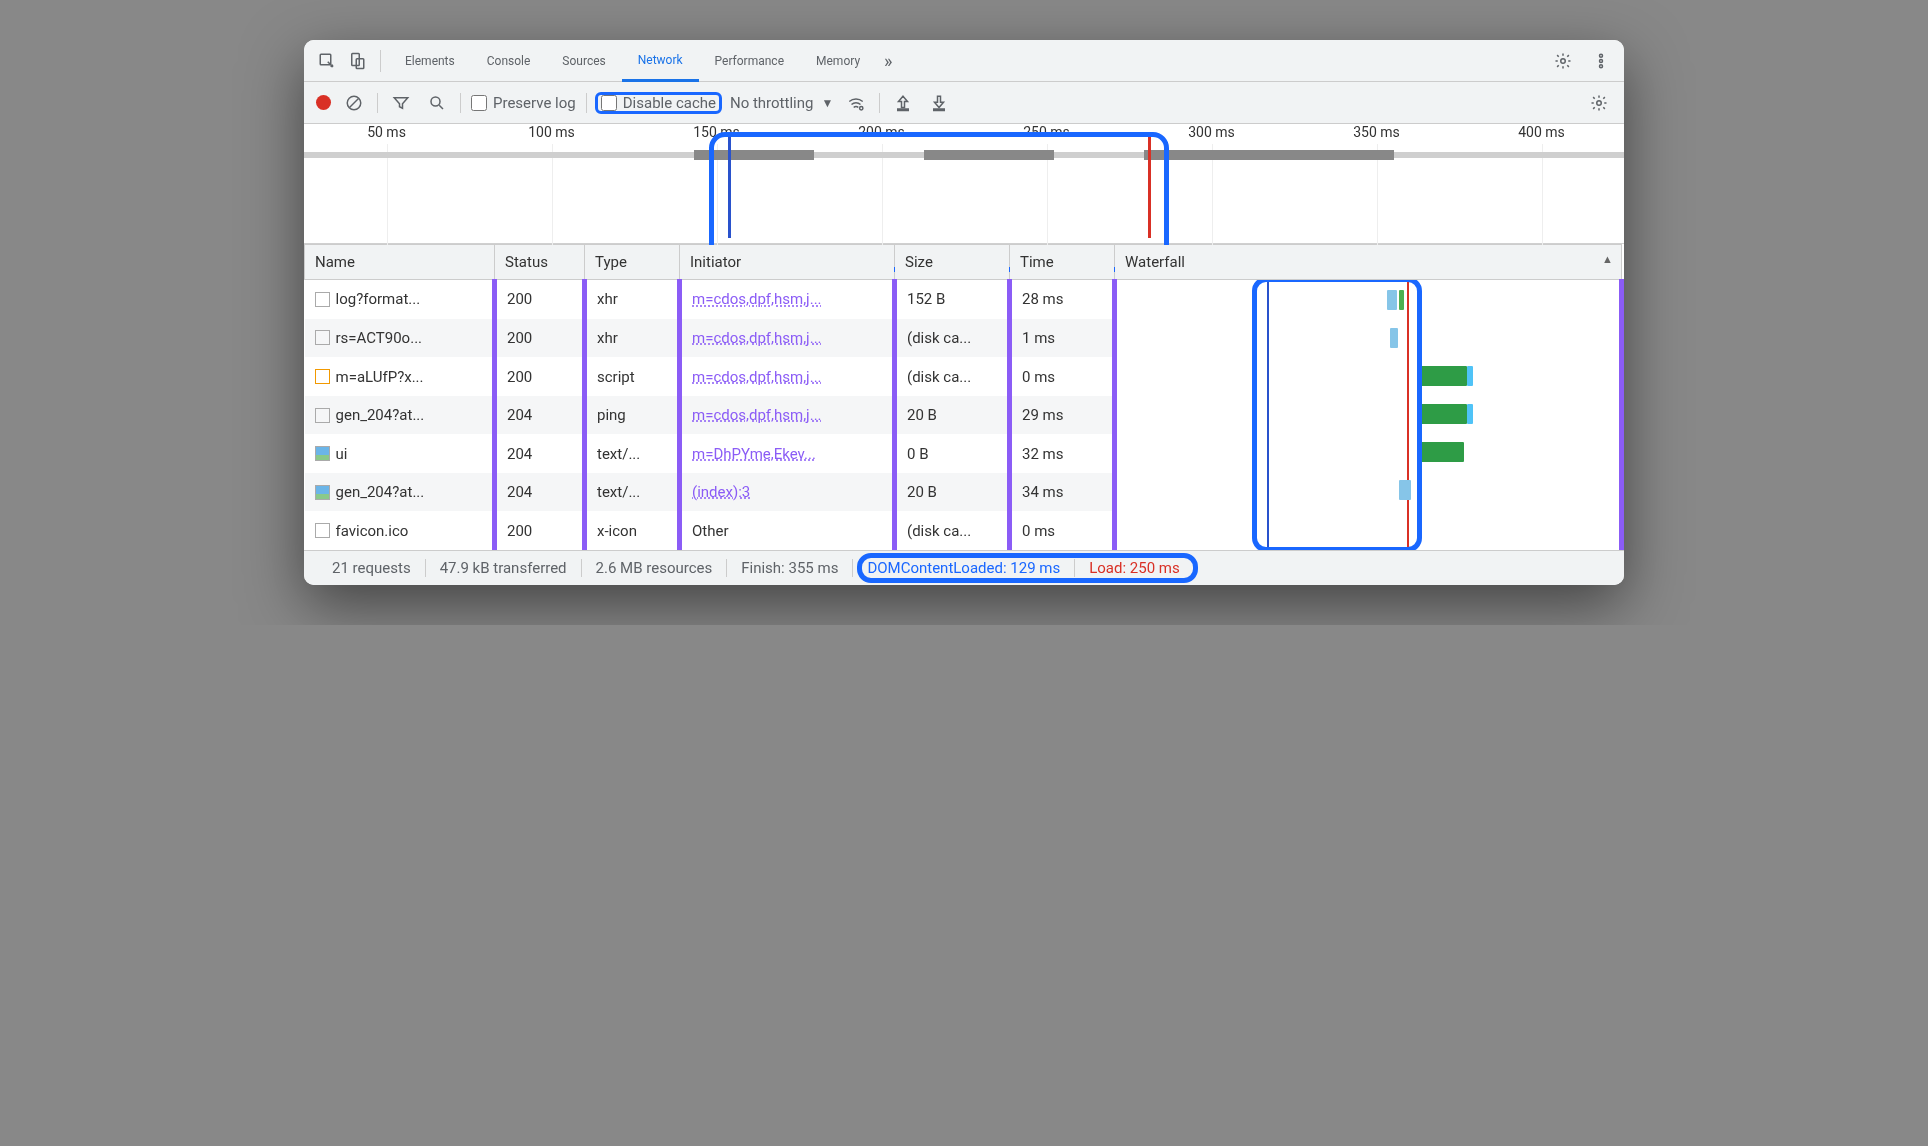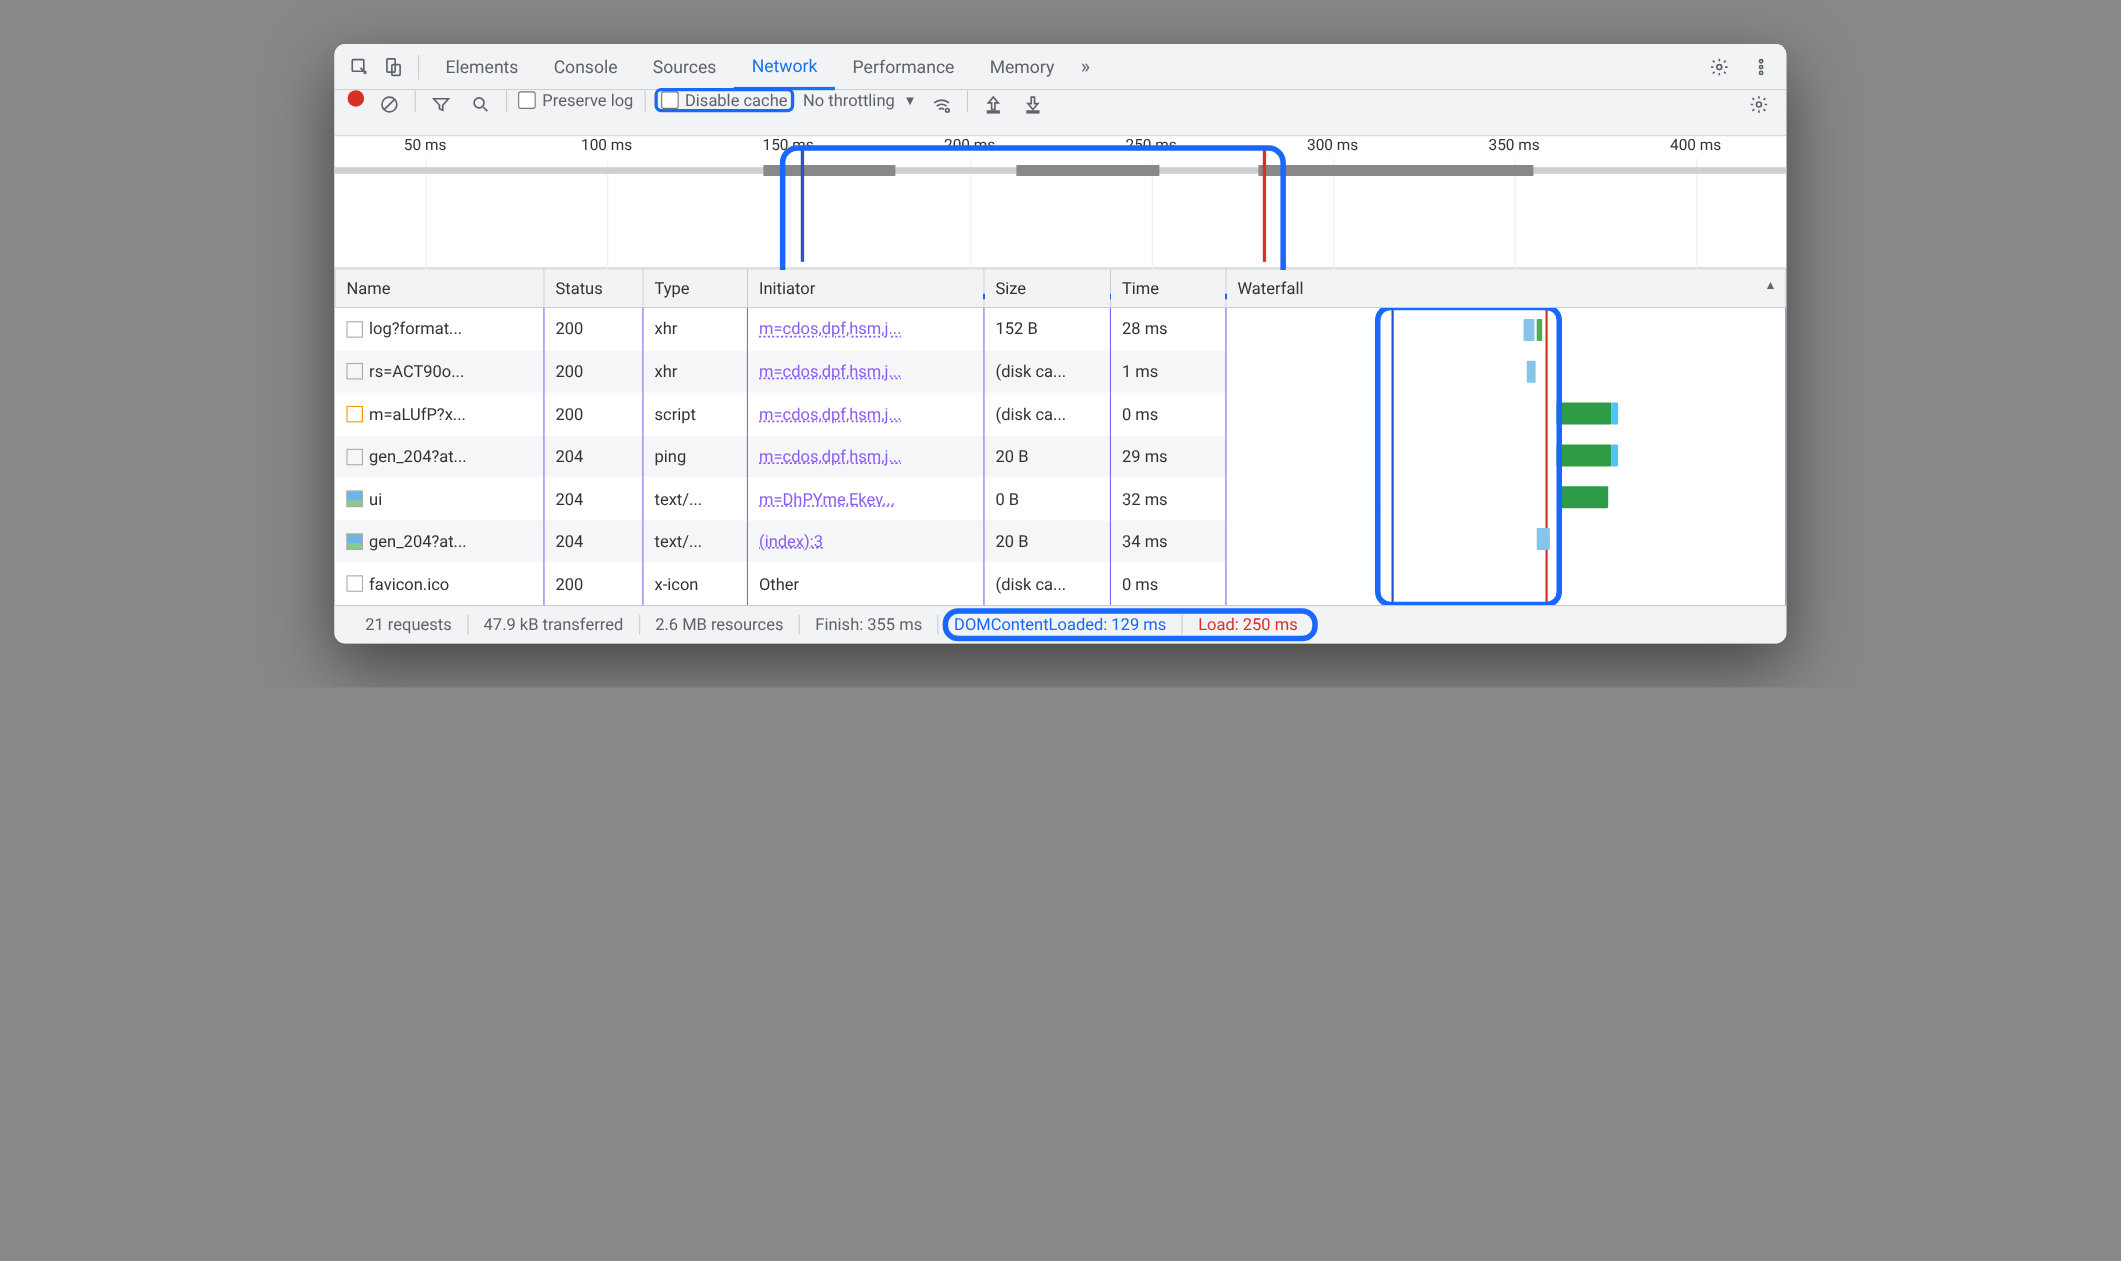--- a/index.html
+++ b/index.html
@@ -6,25 +6,25 @@
 body{background:#888;padding:40px;display:flex;justify-content:center}
 .window{width:1320px;background:#fff;border-radius:10px;overflow:hidden;box-shadow:0 20px 60px rgba(0,0,0,.5)}
 .titlebar{background:#38383a;height:38px;display:flex;align-items:center;position:relative}
 .traffic{display:flex;gap:8px;padding-left:14px}
 .dot{width:13px;height:13px;border-radius:50%}
 .dot.r{background:#ff5f57}.dot.y{background:#febc2e}.dot.g{background:#28c840}
 .title{position:absolute;left:0;right:0;text-align:center;color:#d0d0d0;font-size:15px;font-weight:500;pointer-events:none}
 .tabs{background:#f1f3f4;height:42px;display:flex;align-items:center;border-bottom:1px solid #ccc;padding:0 8px}
 .tab-icon{width:30px;height:30px;display:flex;align-items:center;justify-content:center;color:#5f6368;cursor:pointer}
 .tab-sep{width:1px;height:22px;background:#ccc;margin:0 8px}
-.tab{padding:16px 16px;height:42px;display:flex;align-items:center;color:#5f6368;font-size:16px;cursor:pointer}
+.tab{padding:16px 16px;height:42px;display:flex;align-items:center;color:#5f6368;font-size:12px;cursor:pointer}
 .tab.active{color:#1a73e8;border-bottom:3px solid #1a73e8;margin-bottom:-1px}
 .tabs-right{margin-left:auto;display:flex;align-items:center;gap:8px}
 .more{font-size:18px;color:#5f6368;padding:0 8px}
-.toolbar{background:#f1f3f4;height:42px;display:flex;align-items:flex-start;gap:10px;padding:0 12px;border-bottom:1px solid #ccc}
+.toolbar{background:#f1f3f4;height:42px;display:flex;align-items:center;gap:10px;padding:0 12px;border-bottom:1px solid #ccc}
 .rec{width:15px;height:15px;border-radius:50%;background:#d93025}
 .tb-icon{width:26px;height:26px;display:flex;align-items:center;justify-content:center;color:#5f6368;cursor:pointer}
 .tb-sep{width:1px;height:20px;background:#ccc}
 .chk{display:flex;align-items:center;gap:6px;color:#5f6368;font-size:15px}
 .chk input{width:16px;height:16px}
 .chk.hl{outline:3px solid #1967ff;outline-offset:-1px;border-radius:4px;padding:0 4px}
 .throttle{color:#5f6368;font-size:15px;display:flex;align-items:center;gap:8px}
 .throttle .caret{font-size:12px}
 .toolbar-right{margin-left:auto}
 .ruler{background:#fff;border-bottom:1px solid #d0d0d0;position:relative;height:120px}
@@ -33,21 +33,21 @@
 .tick::after{content:"";position:absolute;top:20px;left:50%;width:1px;height:130px;background:#eee}
 .ruler-bar{position:absolute;top:28px;left:0;right:0;height:6px;background:#cfcfcf}
 .ruler-seg{position:absolute;top:26px;height:10px;background:#888}
 .hl-box{position:absolute;border:5px solid #1967ff;border-radius:16px}
 .overview-hl{top:8px;left:405px;width:460px;height:140px}
 .blue-line{position:absolute;top:10px;bottom:5px;width:3px;background:#2952cc;left:424px}
 .red-line{position:absolute;top:10px;bottom:5px;width:3px;background:#d93025;left:844px}
 .grid{width:100%;border-collapse:collapse}
 .grid th{background:#f1f3f4;text-align:left;padding:8px 10px;font-weight:400;color:#333;font-size:15px;border:1px solid #ccc;cursor:pointer;position:relative}
 .grid th.sorted::after{content:"▲";position:absolute;right:8px;font-size:11px;color:#666}
-.grid td{padding:6px 10px;font-size:15px;color:#333;border-right:1px solid #8b5cf6;white-space:nowrap;overflow:hidden;text-overflow:ellipsis;max-width:0}
+.grid td{padding:6px 10px;font-size:15px;color:#333;border-right:5px solid #8b5cf6;white-space:nowrap;overflow:hidden;text-overflow:ellipsis;max-width:0}
 .grid tr:nth-child(even) td{background:#f5f6f7}
 .grid td.num{text-align:left;padding-right:28px}
 .name-cell{display:flex;align-items:center;gap:6px}
 .file-ico{width:15px;height:15px;border:1px solid #aaa;display:inline-block;flex-shrink:0}
 .file-ico.js{border-color:#f29900}
 .file-ico.img{background:linear-gradient(#6bb5e8,#6bb5e8 60%,#8ac98a 60%)}
 .init{text-decoration:underline dotted;color:#8b5cf6}
 .waterfall-cell{position:relative;padding:0!important;background:#fff!important}
 .wf-wrap{position:relative;height:100%;min-height:270px}
 .wf-blue{position:absolute;top:0;bottom:0;width:2px;background:#2952cc;left:150px}

